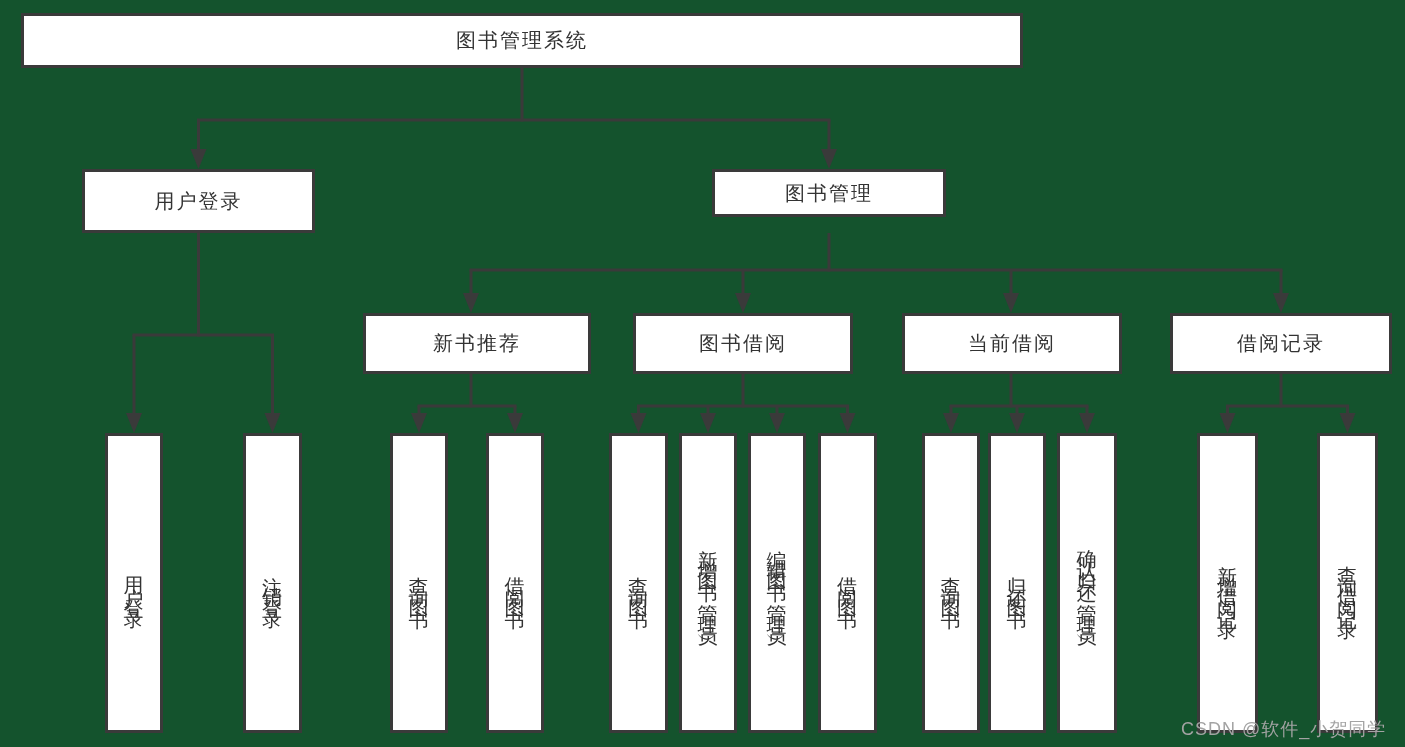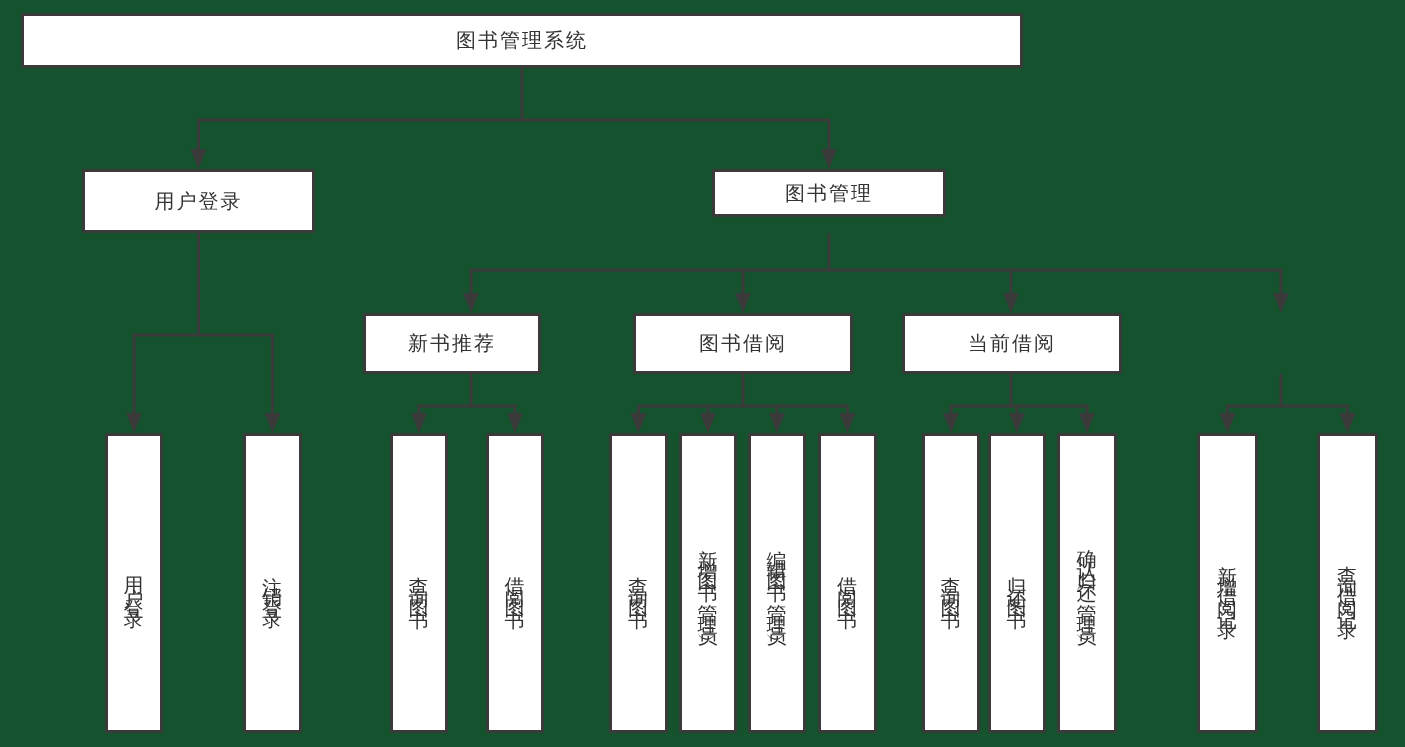--- a/index.html
+++ b/index.html
@@ -126,28 +126,31 @@
     <span class="h-label">图书管理系统</span>
   </div>
 
   <div class="box" style="left:82px; top:169px; width:233px; height:64px;">
     <span class="h-label">用户登录</span>
   </div>
   <div class="box" style="left:712px; top:169px; width:234px; height:48px;">
     <span class="h-label">图书管理</span>
   </div>
 
-  <div class="box" style="left:363px; top:313px; width:178px; height:61px;">
+  <div class="box" style="left:363px; top:313px; width:228px; height:61px;">
     <span class="h-label">新书推荐</span>
   </div>
   <div class="box" style="left:902px; top:313px; width:220px; height:61px;">
     <span class="h-label">当前借阅</span>
   </div>
   <div class="box" style="left:633px; top:313px; width:220px; height:61px;">
     <span class="h-label">图书借阅</span>
+  </div>
+  <div class="box" style="left:1170px; top:313px; width:222px; height:61px;">
+    <span class="h-label">借阅记录</span>
   </div>
 
   <div class="box leaf" style="left:105px; width:58px;">
     <span class="v-label">用户登录</span>
   </div>
   <div class="box leaf" style="left:243px; width:59px;">
     <span class="v-label">注销登录</span>
   </div>
 
   <div class="box leaf" style="left:390px; width:58px;">
@@ -180,14 +183,15 @@
     <span class="v-label">确认归还（管理员）</span>
   </div>
 
   <div class="box leaf" style="left:1197px; width:61px;">
     <span class="v-label">新增借阅记录</span>
   </div>
   <div class="box leaf" style="left:1317px; width:61px;">
     <span class="v-label">查询借阅记录</span>
   </div>
 
+  <div class="watermark">CSDN @软件_小贺同学</div>
 
 </div>
 
 </body></html>

